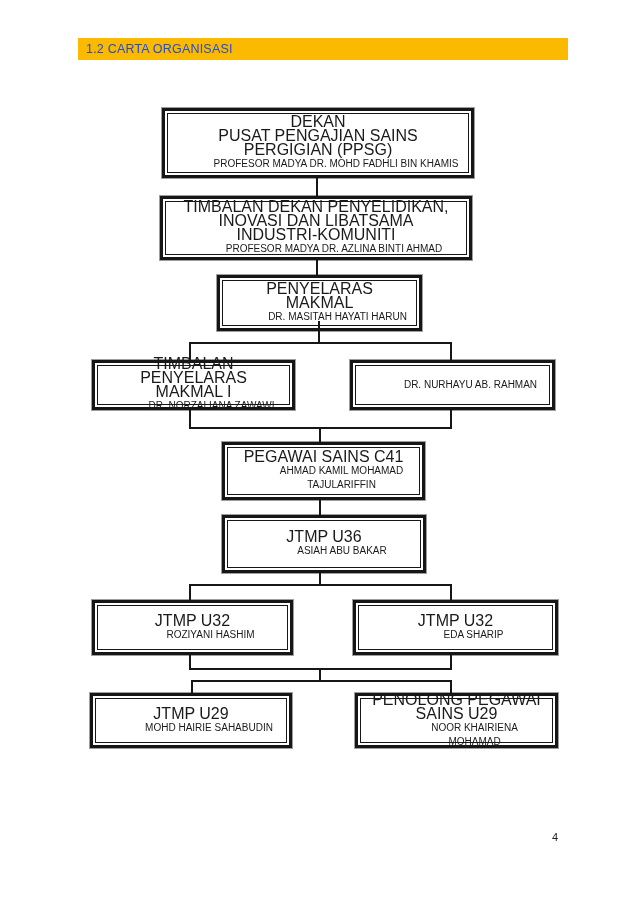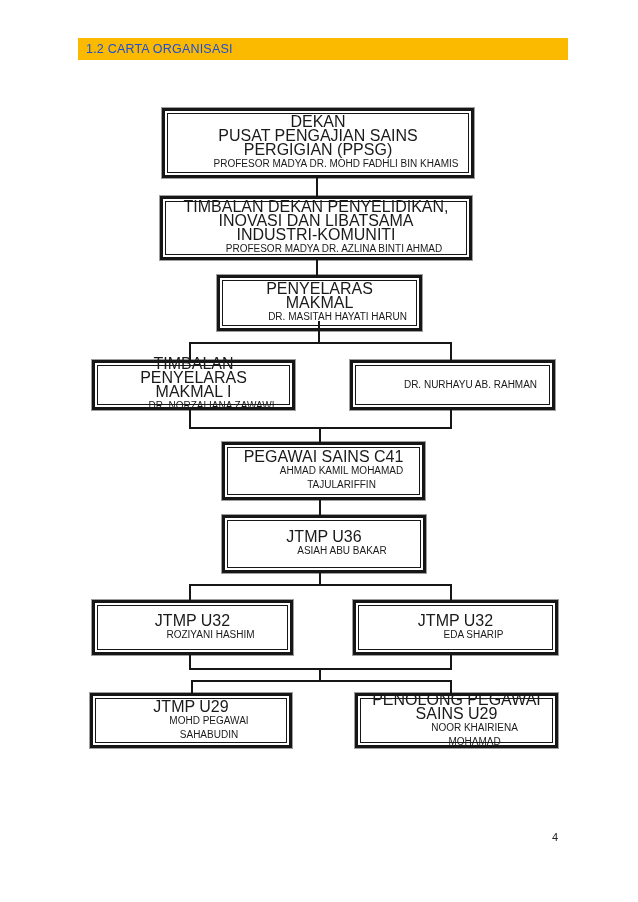--- a/index.html
+++ b/index.html
@@ -128,21 +128,21 @@
   <div class="node" style="left:353px; top:600px; width:205px; height:55px;">
     <div class="node-inner">
       <div class="tl">JTMP U32</div>
       <div class="nm">EDA SHARIP</div>
     </div>
   </div>
 
   <div class="node" style="left:90px; top:693px; width:202px; height:55px;">
     <div class="node-inner">
       <div class="tl">JTMP U29</div>
-      <div class="nm">MOHD PEGAWAI SAHABUDIN</div>
+      <div class="nm">MOHD HAIRIE SAHABUDIN</div>
     </div>
   </div>
 
   <div class="node" style="left:355px; top:693px; width:203px; height:55px;padding-left:24px;">
     <div class="node-inner">
       <div class="tl">PENOLONG PEGAWAI SAINS U29</div>
       <div class="nm">NOOR KHAIRIENA MOHAMAD</div>
     </div>
   </div>
 

